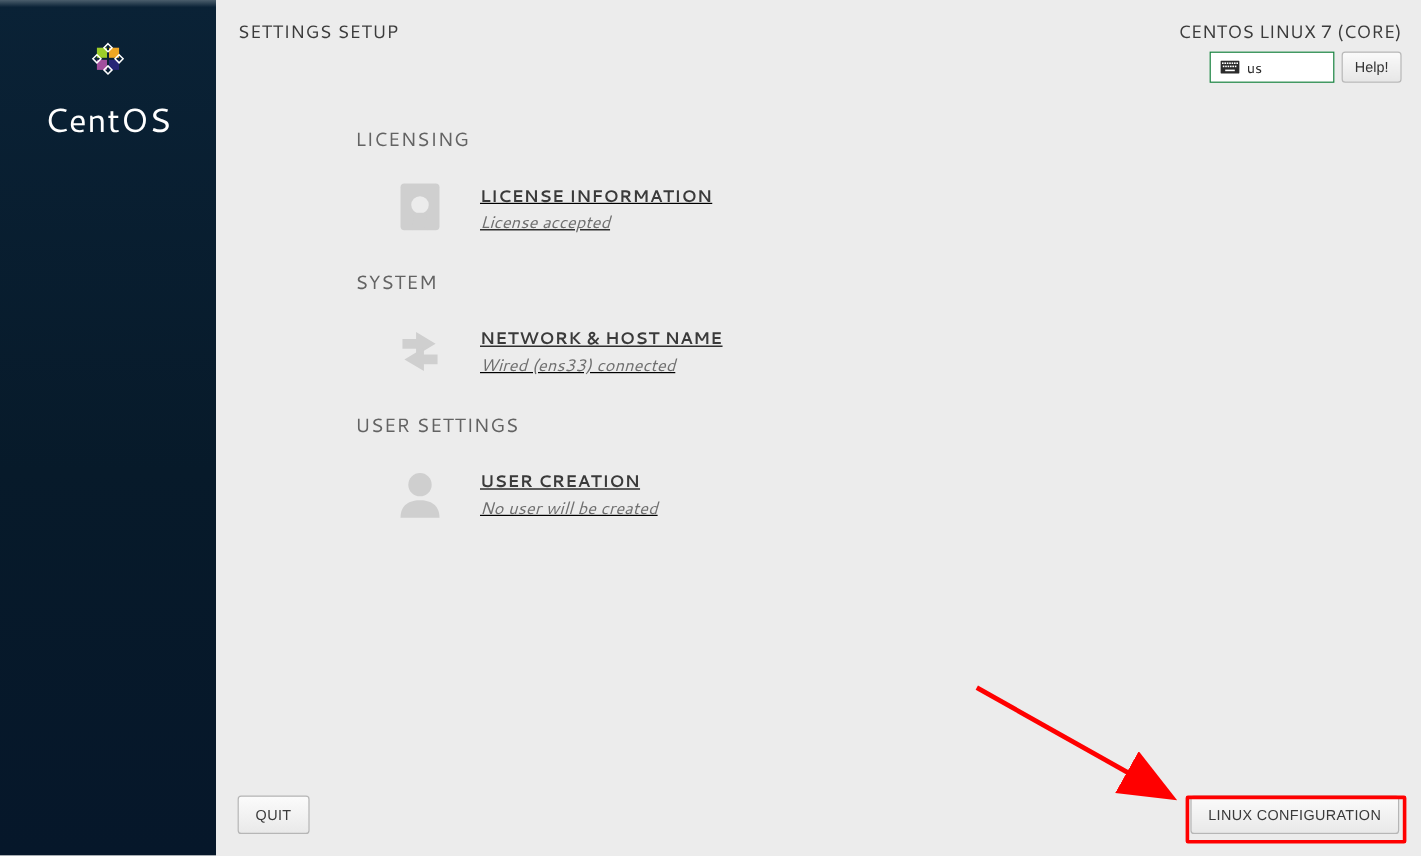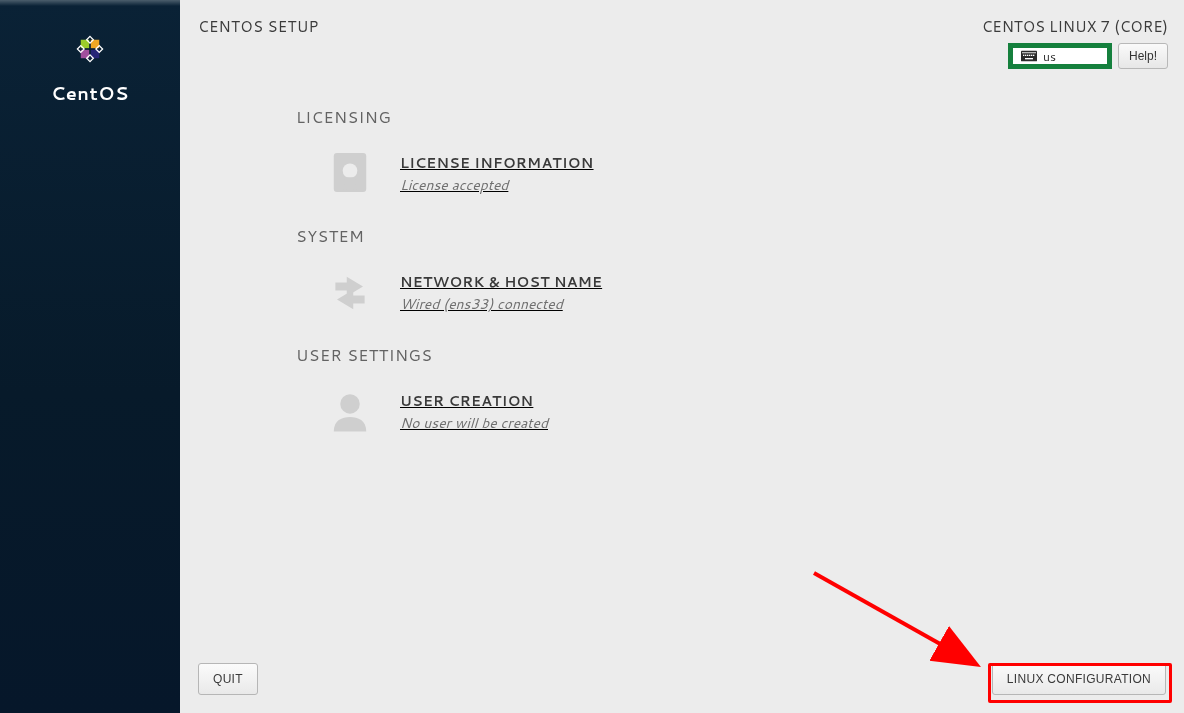--- a/index.html
+++ b/index.html
@@ -35,22 +35,22 @@
     }
     .logo-block {
       display: flex;
       flex-direction: column;
       align-items: center;
       gap: 10px;
     }
     .logo-svg { width: 42px; height: 42px; }
     .logo-text {
       color: #fff;
-      font-size: 18px;
-      font-weight: 700;
+      font-size: 28px;
+      font-weight: 400;
       letter-spacing: 0.5px;
     }
     .main {
       flex: 1;
       height: 100%;
       background: #ececec;
       position: relative;
       display: flex;
       flex-direction: column;
     }
@@ -74,21 +74,21 @@
     .distro-label {
       font-size: 15px;
       color: #3b3b3b;
     }
     .header-controls {
       display: flex;
       gap: 6px;
     }
     .kb-indicator {
       background: #fff;
-      border: 5px solid #15803d;
+      border: 1px solid #15803d;
       height: 26px;
       min-width: 104px;
       display: flex;
       align-items: center;
       gap: 6px;
       padding: 0 8px;
       font-size: 12px;
       color: #2c2c2c;
     }
     .kb-icon {
@@ -201,21 +201,21 @@
           </g>
         </g>
       </svg>
       <div class="logo-text">CentOS</div>
     </div>
   </div>
 
   <div class="main">
 
     <div class="header">
-      <div class="header-left-title">CENTOS SETUP</div>
+      <div class="header-left-title">SETTINGS SETUP</div>
       <div class="header-right">
         <div class="distro-label">CENTOS LINUX 7 (CORE)</div>
         <div class="header-controls">
           <div class="kb-indicator">
             <svg class="kb-icon" viewBox="0 0 24 16">
               <rect x="0" y="0" width="24" height="16" rx="1" fill="#2b2b2b"></rect>
               <rect x="2" y="2" width="2" height="2" fill="#fff"></rect>
                 <rect x="5" y="2" width="2" height="2" fill="#fff"></rect>
                 <rect x="8" y="2" width="2" height="2" fill="#fff"></rect>
                 <rect x="11" y="2" width="2" height="2" fill="#fff"></rect>

